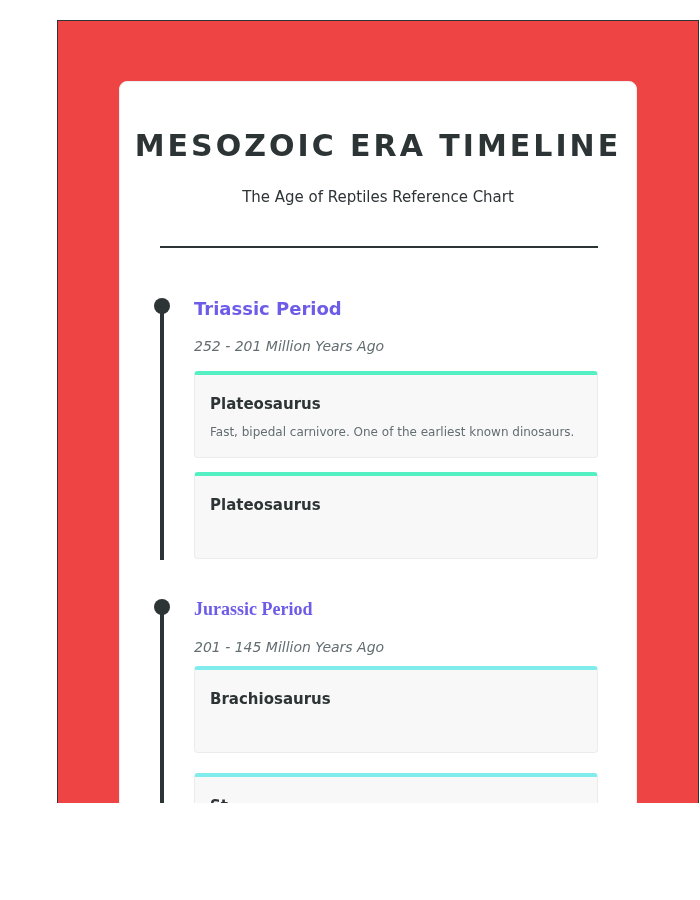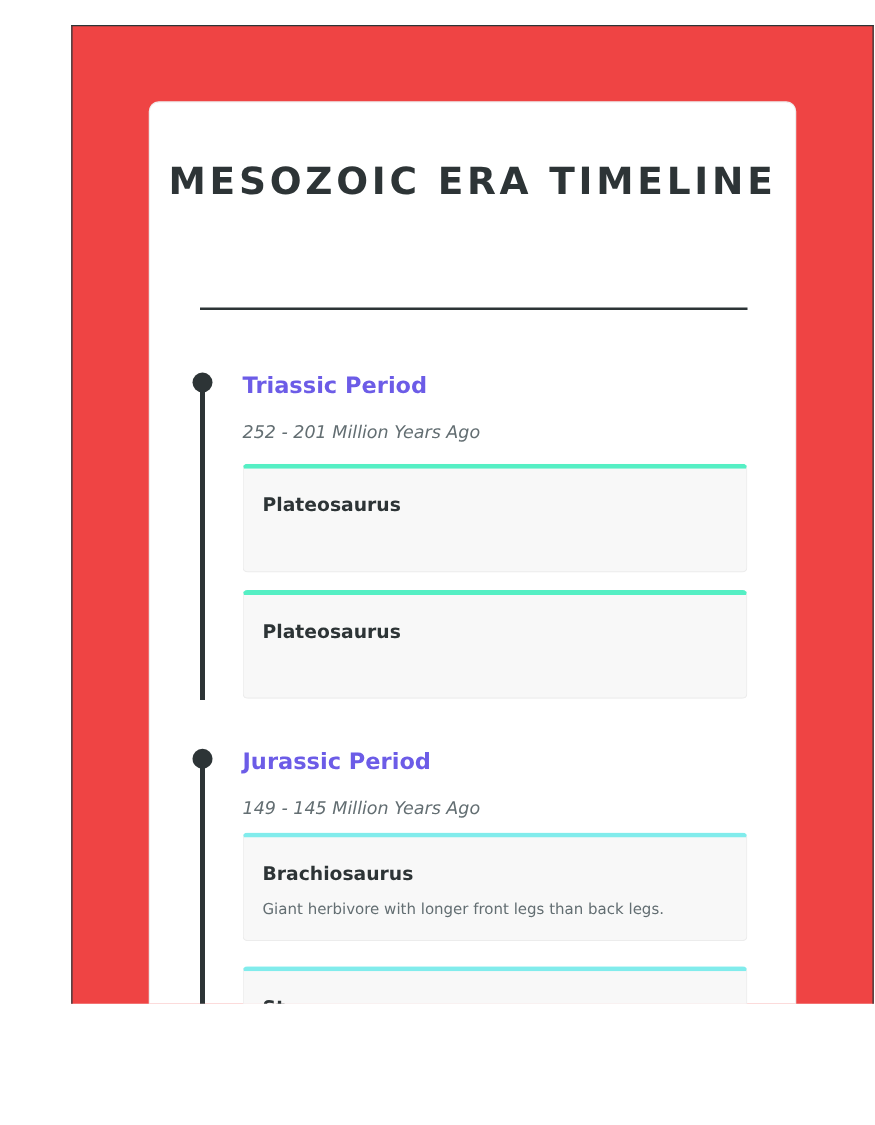--- a/index.html
+++ b/index.html
@@ -23,43 +23,44 @@
            border: 1px solid #ececec; border-radius: 4px; border-top-width: 4px; }
   .entry .ename { position: absolute; left: 15px; top: 20px; font-size: 15px; font-weight: bold; color: #2d3436; margin: 0; }
   .entry .edesc { position: absolute; left: 15px; top: 50px; font-size: 12px; color: #636e72; margin: 0; }
 </style>
 </head>
 <body>
 
 <div class="frame">
   <div class="card">
     <h1 class="title">MESOZOIC ERA TIMELINE</h1>
+    <p class="subtitle">The Age of Reptiles Reference Chart</p>
     <div class="rule"></div>
 
     <div class="period" style="top:216px;">
       <div class="line" style="height:254px;"></div>
       <div class="dot"></div>
       <h2 class="name" style="color:#6c5ce7;">Triassic Period</h2>
       <div class="range">252 - 201 Million Years Ago</div>
       <div class="entry" style="top:73px; border-top-color:#55efc4;">
         <h3 class="ename">Plateosaurus</h3>
+        <p class="edesc">Fast, bipedal carnivore. One of the earliest known dinosaurs.</p>
       </div>
       <div class="entry" style="top:174px; border-top-color:#55efc4;">
         <h3 class="ename">Plateosaurus</h3>
       </div>
     </div>
 
     <div class="period" style="top:517px;">
       <div class="line" style="height:300px;"></div>
       <div class="dot"></div>
-      <h2 class="name" style="color:#6c5ce7;">Jurassic Period</h2>
-      <div class="range">149 - 145 Million Years Ago</div>
+      <h2 class="name" style="color:#6c5ce7;font-family:Liberation Serif, serif;">Jurassic Period</h2>
+      <div class="range">201 - 145 Million Years Ago</div>
       <div class="entry" style="top:67px; border-top-color:#81ecec;">
         <h3 class="ename">Brachiosaurus</h3>
-        <p class="edesc">Giant herbivore with longer front legs than back legs.</p>
       </div>
       <div class="entry" style="top:174px; border-top-color:#81ecec;">
         <h3 class="ename">St</h3>
         <p class="edesc"></p>
       </div>
     </div>
   </div>
 </div>
 
 </body></html>

